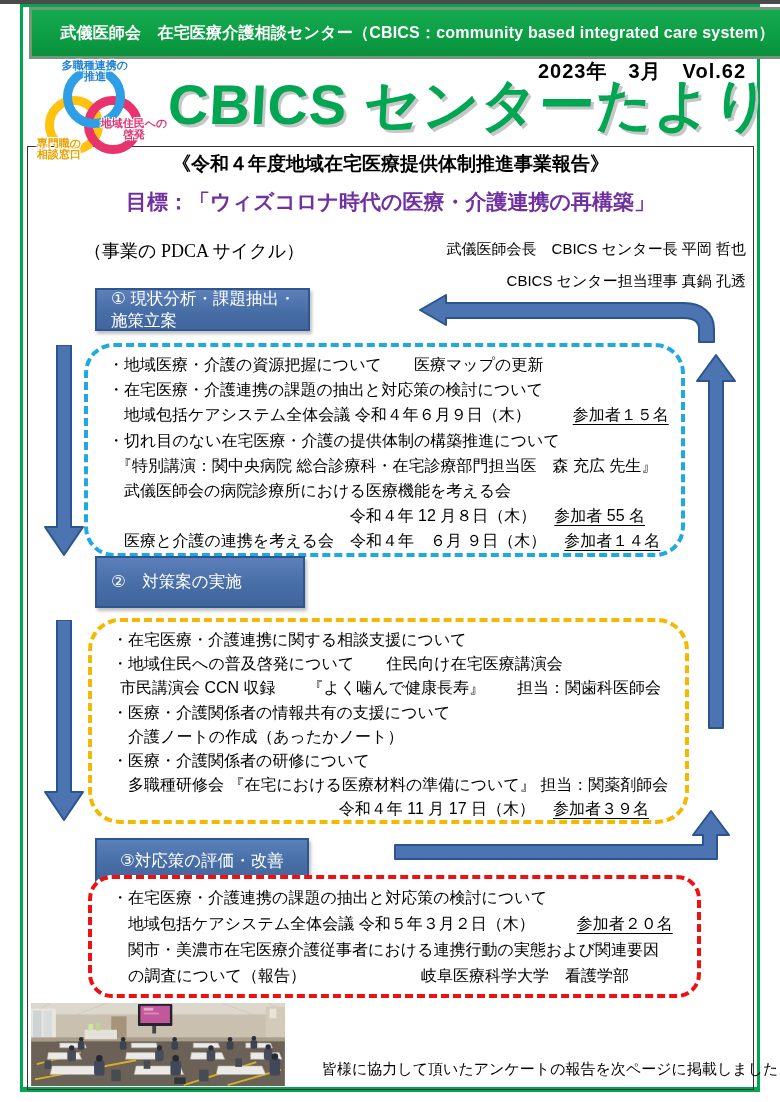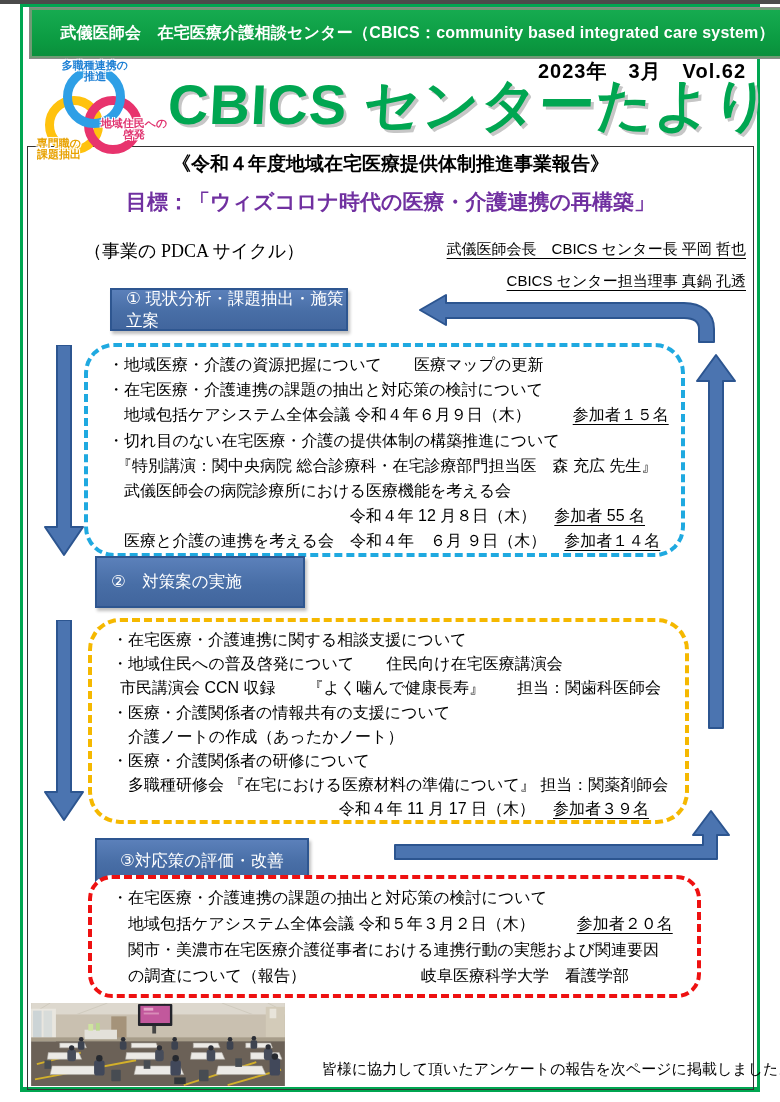--- a/index.html
+++ b/index.html
@@ -26,28 +26,28 @@
         text-shadow:1px 1px 0 #fff,-1px -1px 0 #fff,1px -1px 0 #fff,-1px 1px 0 #fff,0 0 2px #fff;}
   .lb{left:58px;top:60px;width:74px;color:#1c7fd4;}
   .ly{left:26px;top:138px;width:66px;color:#e8a200;}
   .lp{left:96px;top:118px;width:76px;color:#e0326e;}
   
   .content-frame{position:absolute;left:27px;top:146px;width:727px;height:944px;box-sizing:border-box;
         border:1.5px solid #333;}
   .heading{position:absolute;left:27px;top:151px;width:727px;text-align:center;font-size:19px;font-weight:600;font-family:Liberation Serif, serif;}
   .goal{position:absolute;left:27px;top:188px;width:727px;text-align:center;font-size:21px;font-weight:bold;color:#7030A0;}
   .pdca{position:absolute;left:84px;top:239px;font-size:18px;font-family:"Liberation Serif","DejaVu Serif",serif;}
-  .sig{position:absolute;right:34px;font-size:15px;text-decoration:underline;text-underline-offset:4px;text-decoration-thickness:1px;}
+  .sig{position:absolute;right:34px;font-size:15px;text-underline-offset:4px;text-decoration-thickness:1px;}
   .sig1{top:240px;}
   .sig2{top:272px;}
   
   .sec-box{position:absolute;box-sizing:border-box;background:linear-gradient(180deg,#5b80ba 0%,#486ea6 55%,#41659d 100%);
         border:2.5px solid #2e5690;color:#fff;font-size:16.5px;display:flex;align-items:center;
         padding-left:14px;box-shadow:2px 3px 3px rgba(0,0,0,.25);}
-  .sb1{left:95px;top:288px;width:238px;height:43px;margin-left:15px;}
+  .sb1{left:95px;top:288px;width:215px;height:43px;}
   .sb2{left:95px;top:556px;width:210px;height:52px;}
   .sb3{left:95px;top:838px;width:214px;height:45px;padding-left:23px;}
   
   .bx{position:absolute;box-sizing:border-box;background:#fff;}
   .bx1{left:84px;top:343px;width:601px;height:214px;border:4px dashed #1FA9E0;border-radius:30px;padding:5px 14px 0 20px;}
   .bx2{left:88px;top:618px;width:601px;height:206px;border:4.5px dashed #F5B800;border-radius:32px;padding:6px 14px 0 20px;}
   .bx3{left:88px;top:875px;width:613px;height:123px;border:4px dashed #EE1111;border-radius:24px;padding:6px 14px 0 20px;}
   .ln{font-size:16px;height:25.2px;line-height:25.2px;white-space:nowrap;}
   .bx2 .ln{height:24.2px;line-height:24.2px;}
   .bx3 .ln{height:26px;line-height:26px;}
@@ -84,21 +84,21 @@
   <div>
     <div class="ring ring-b"></div>
     <div class="ring ring-y"></div>
     <div class="ring ring-p"></div>
     <div class="rlab lb">
       <span>多職種連携の</span><br>
       <span>推進</span>
     </div>
     <div class="rlab ly">
       <span>専門職の</span><br>
-      <span>課題抽出</span>
+      <span>相談窓口</span>
     </div>
     <div class="rlab lp">
       <span>地域住民への</span><br>
       <span>啓発</span>
     </div>
   </div>
 
   <div class="title">CBICS センターたより</div>
 
   <div class="content-frame"></div>

